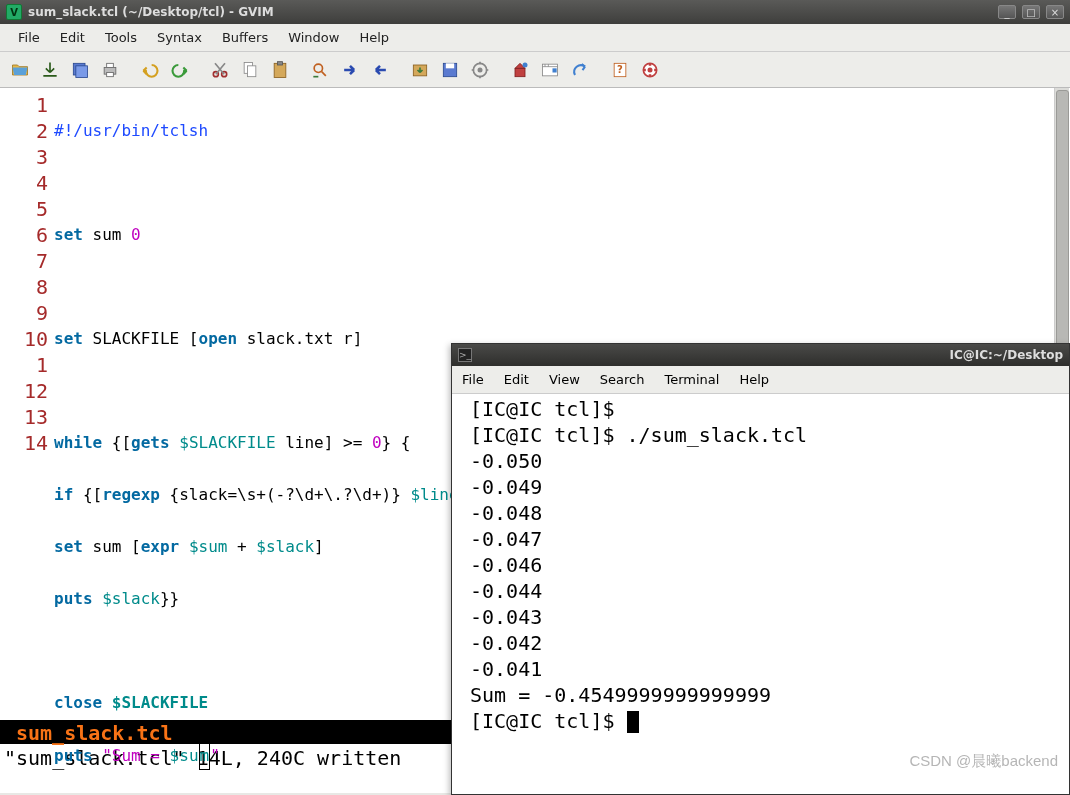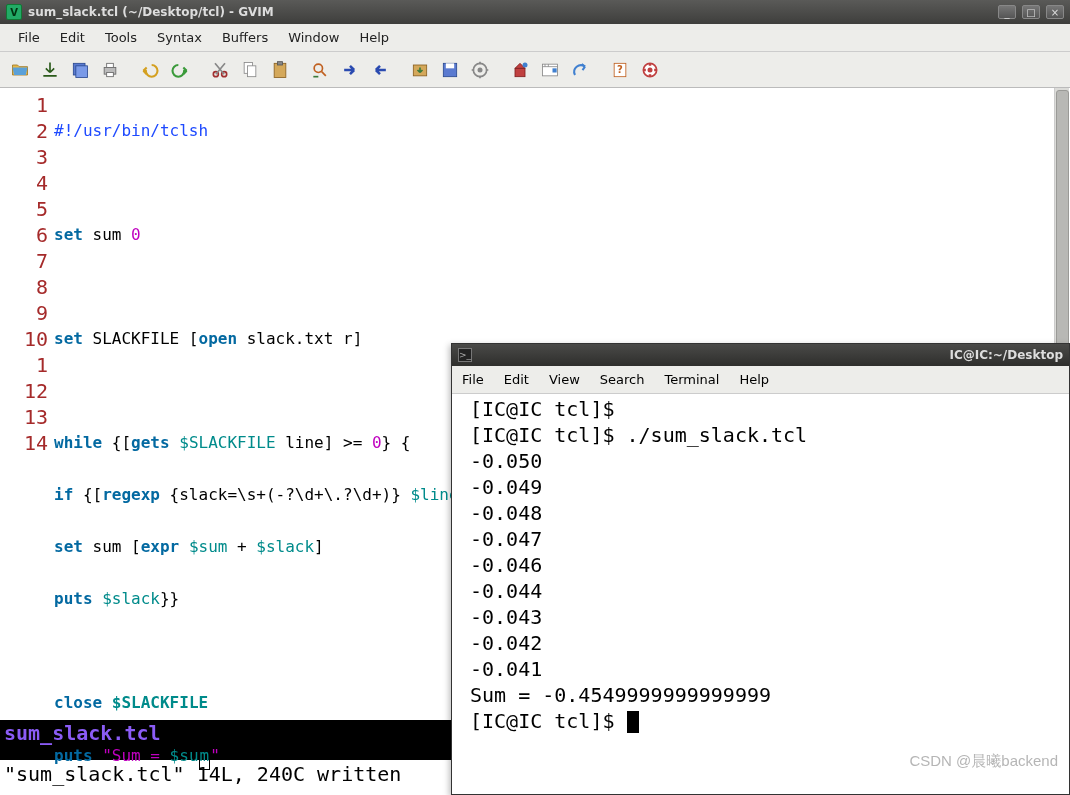--- a/index.html
+++ b/index.html
@@ -98,25 +98,25 @@
     border-left: 1px solid #ccc;
   }
   .scrollbar .thumb {
     background: #b8b8b5;
     border: 1px solid #9a9a97;
     border-radius: 3px;
     width: 13px; margin-left: 1px;
     height: 620px; margin-top: 2px;
   }
   .statusbar {
-    background: #000; color: #8b5cf6;
+    background: #000; color: #f97316;
     font-family: "DejaVu Sans Mono", monospace;
     font-size: 20px; line-height: 26px;
-    height: 40px;
-    padding-left: 4px;
+    height: 24px;
+    padding-left: 16px;
     font-weight: bold;
     width: 452px;
   }
   .cmdline {
     background: #fff; color: #000;
     font-family: "DejaVu Sans Mono", monospace;
     font-size: 20px; line-height: 28px;
     height: 49px;
     padding-left: 4px;
   }

